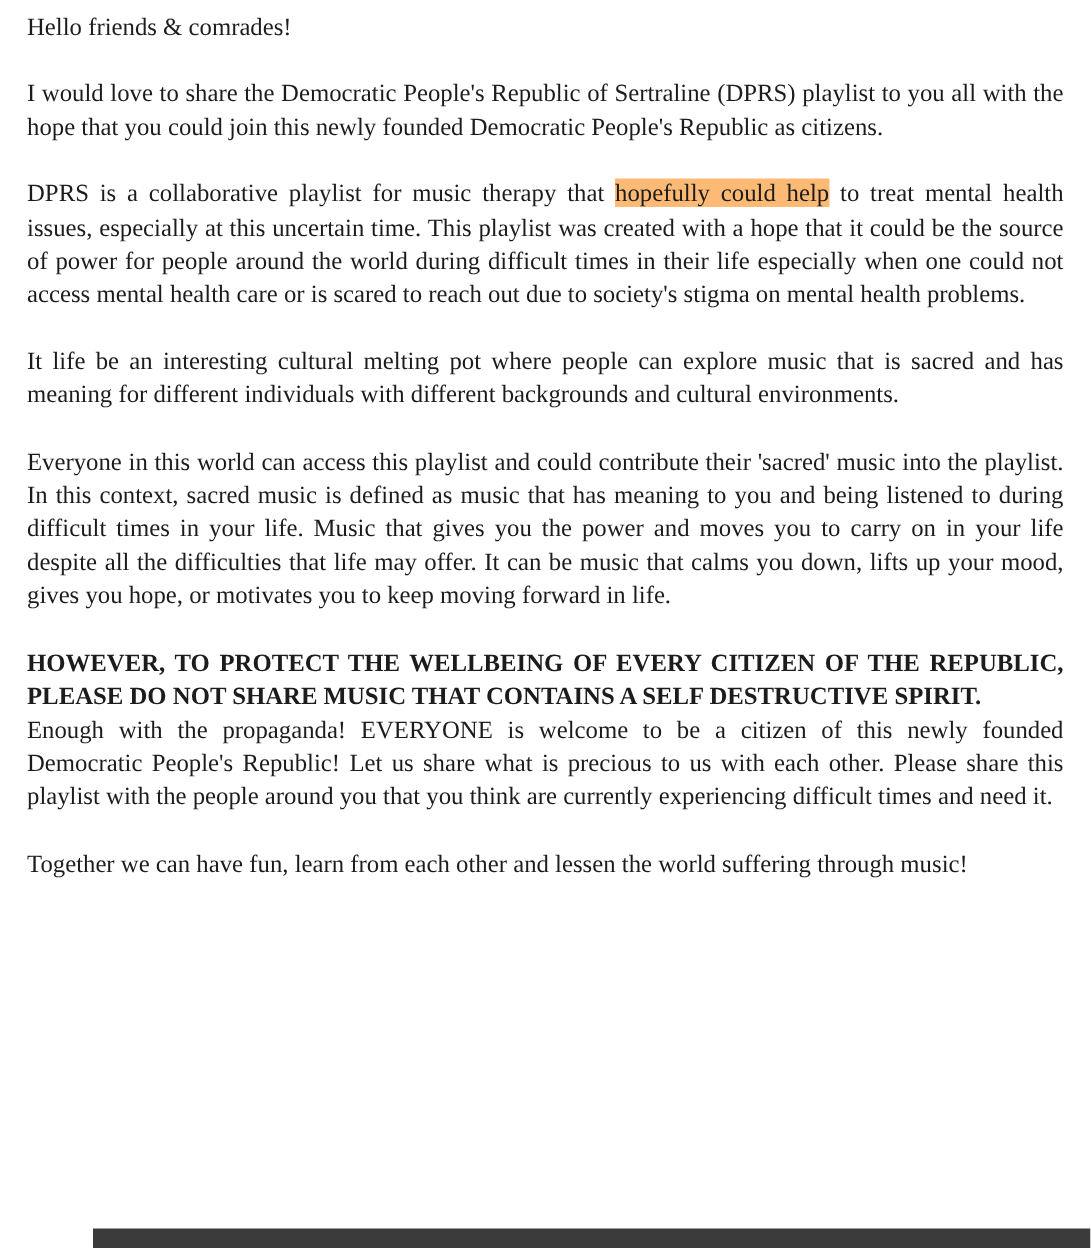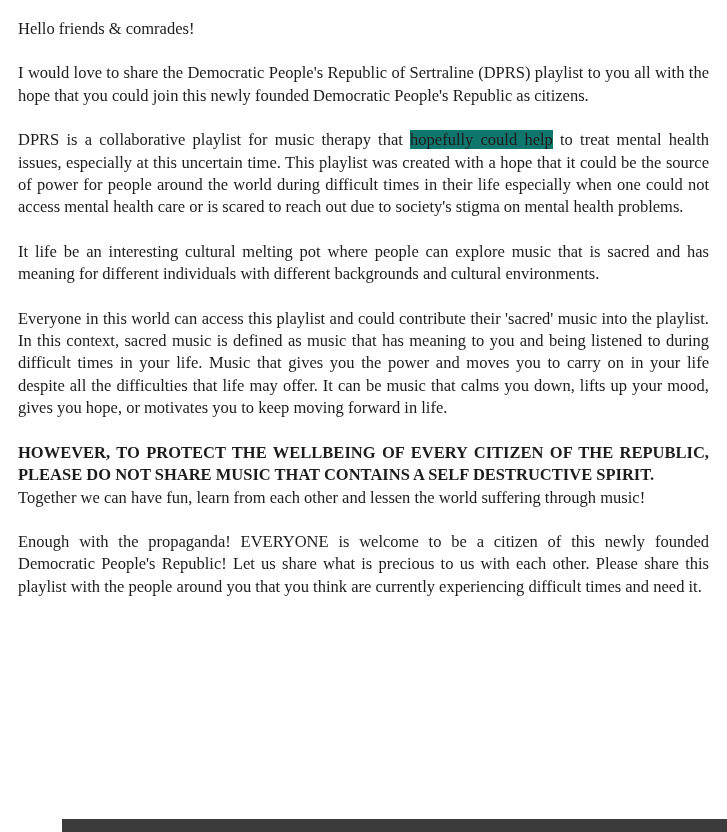--- a/index.html
+++ b/index.html
@@ -9,38 +9,38 @@
   }
   body {
     width: 727px;
     height: 832px;
     position: relative;
     overflow: hidden;
     font-family: "Liberation Serif", "DejaVu Serif", serif;
     color: #1c1c1c;
   }
   .page {
-    padding: 18px 18px 0 18px;
+    padding: 7px 18px 0 18px;
     font-size: 16.5px;
     line-height: 22.4px;
     text-align: justify;
   }
   .page p {
     margin: 0 0 22px 0;
   }
   p.warning-bold {
     font-weight: bold;
     margin-bottom: 0;
     font-family: Liberation Serif, serif;
   }
   p.warning-note {
     margin-top: 0;
   }
   mark.hl {
-    background: #0f766e;
+    background: #fdba74;
     color: inherit;
     padding: 0;
   }
   .bottom-bar {
     position: absolute;
     left: 62px;
     right: 0;
     bottom: 0;
     height: 13px;
     background: #3b3b3b;
@@ -57,19 +57,19 @@
 
   <p><span>DPRS is a collaborative playlist for music therapy that </span><mark class="hl">hopefully could help</mark><span> to treat mental health issues, especially at this uncertain time. This playlist was created with a hope that it could be the source of power for people around the world during difficult times in their life especially when one could not access mental health care or is scared to reach out due to society's stigma on mental health problems.</span></p>
 
   <p>It life be an interesting cultural melting pot where people can explore music that is sacred and has meaning for different individuals with different backgrounds and cultural environments.</p>
 
   <p>Everyone in this world can access this playlist and could contribute their 'sacred' music into the playlist. In this context, sacred music is defined as music that has meaning to you and being listened to during difficult times in your life. Music that gives you the power and moves you to carry on in your life despite all the difficulties that life may offer. It can be music that calms you down, lifts up your mood, gives you hope, or motivates you to keep moving forward in life.</p>
 
   <p class="warning-bold">HOWEVER, TO PROTECT THE WELLBEING OF EVERY CITIZEN OF THE REPUBLIC, PLEASE DO NOT SHARE MUSIC THAT CONTAINS A SELF DESTRUCTIVE SPIRIT.</p>
 
 
+  <p>Enough with the propaganda! EVERYONE is welcome to be a citizen of this newly founded Democratic People's Republic! Let us share what is precious to us with each other. Please share this playlist with the people around you that you think are currently experiencing difficult times and need it.</p>
+
   <p>Together we can have fun, learn from each other and lessen the world suffering through music!</p>
-
-  <p>Enough with the propaganda! EVERYONE is welcome to be a citizen of this newly founded Democratic People's Republic! Let us share what is precious to us with each other. Please share this playlist with the people around you that you think are currently experiencing difficult times and need it.</p>
 
 </div>
 
 <div class="bottom-bar"></div>
 
 </body></html>

